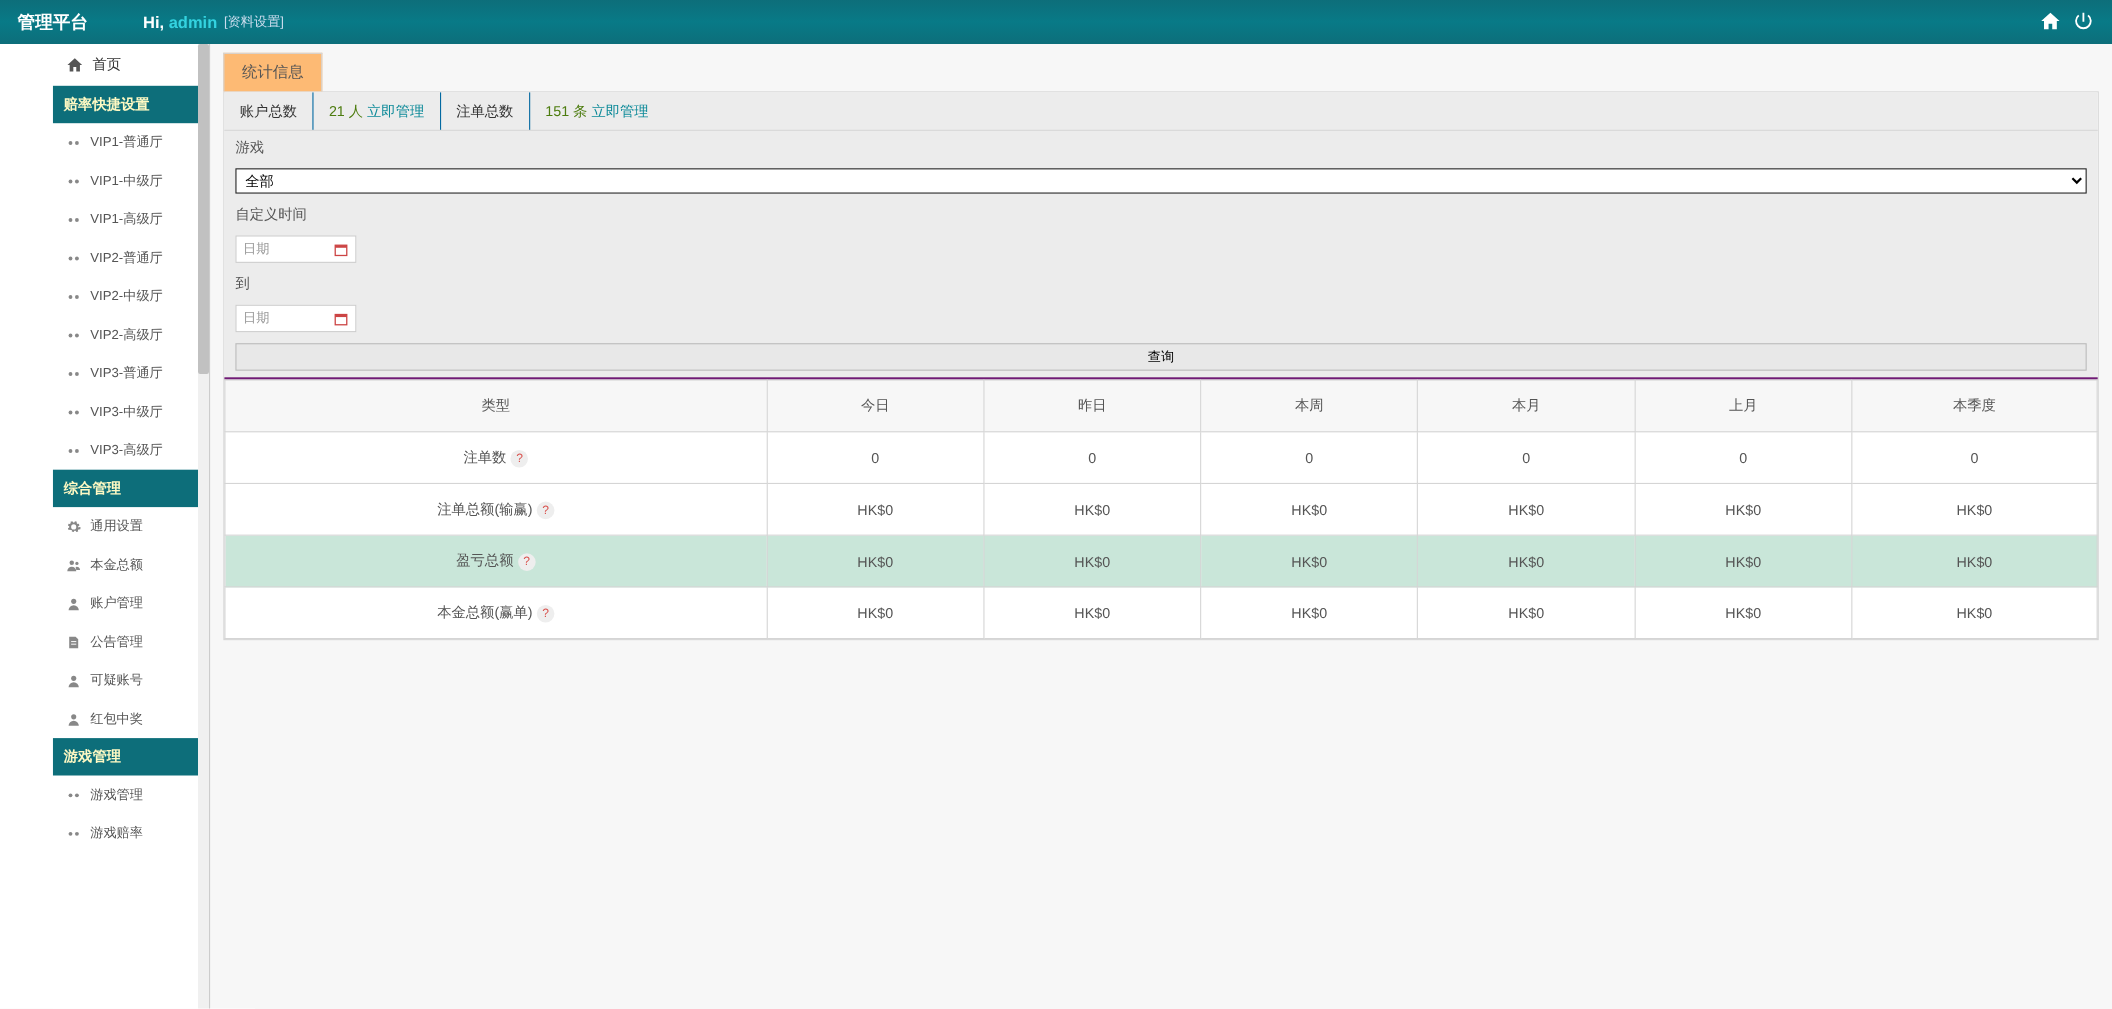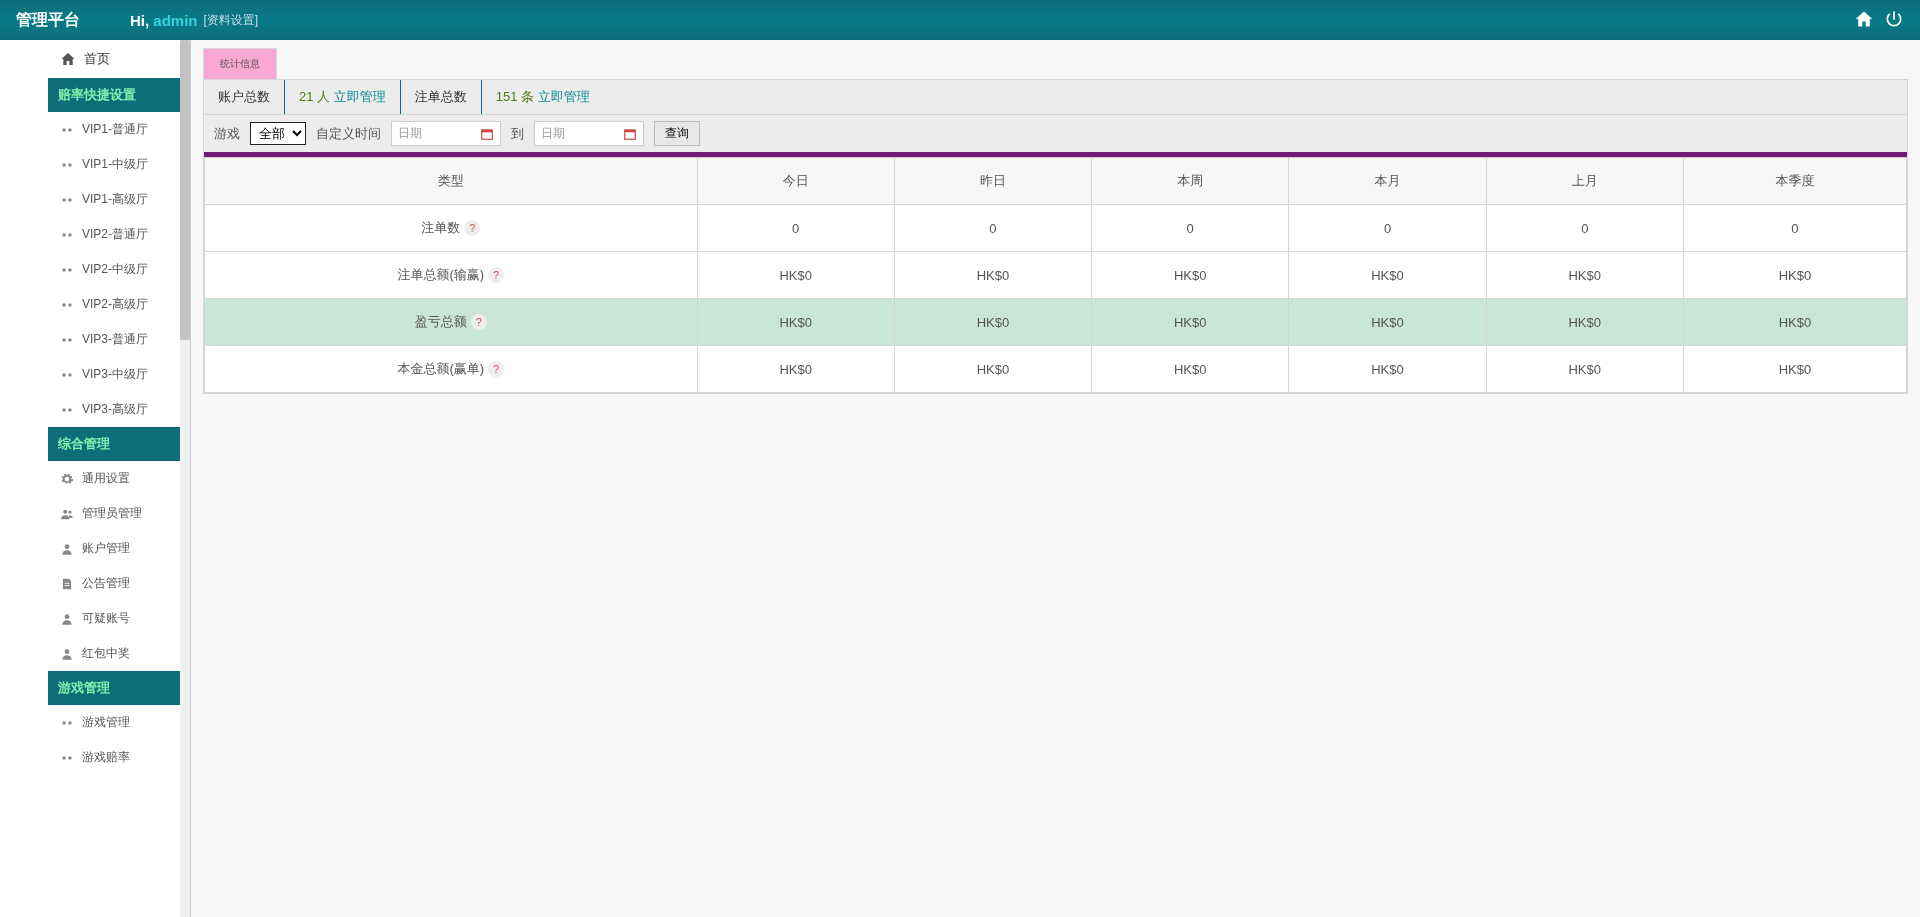--- a/index.html
+++ b/index.html
@@ -11,32 +11,32 @@
 .header-sub { font-size: 12px; margin-left: 6px; color: #cde; }
 .header-icons { margin-left: auto; display: flex; gap: 10px; }
 .header-icons svg { width: 20px; height: 20px; fill: #fff; cursor: pointer; }
 .layout { display: flex; height: calc(100vh - 40px); }
 .sidebar-wrap { width: 143px; position: relative; border-right: 1px solid #ccc; margin-left: 48px; }
 .sidebar { width: 133px; height: 100%; overflow-y: auto; background: #fff; }
 .scrolltrack { position: absolute; right: 0; top: 0; width: 10px; height: 100%; background: #f0f0f0; }
 .scrollthumb { position: absolute; right: 0; top: 0; width: 10px; height: 300px; background: #c1c1c1; border-radius: 2px; }
 .side-home { display: flex; align-items: center; gap: 8px; padding: 10px 12px; font-size: 13px; cursor: pointer; }
 .side-home svg { width: 16px; height: 16px; fill: #555; }
-.side-group { background: #0d6e7a; color: #86efac; padding: 8px 10px; font-size: 13px; font-weight: bold; }
+.side-group { background: #0d6e7a; color: #fef9c3; padding: 8px 10px; font-size: 13px; font-weight: bold; }
 .side-item { display: flex; align-items: center; gap: 8px; padding: 9px 12px; font-size: 12px; color: #555; cursor: pointer; }
 .side-item svg { width: 14px; height: 14px; fill: #888; }
 .main { flex: 1; background: #f7f7f7; padding: 8px 12px; overflow: auto; }
 .tab-bar { display: flex; }
-.tab { background: #f9a8d4; padding: 8px 16px; font-size: 10px; color: #555; border: 1px solid #d5d5d5; border-bottom: none; }
+.tab { background: #fdba74; padding: 8px 16px; font-size: 14px; color: #555; border: 1px solid #d5d5d5; border-bottom: none; }
 .content-box { background: #fff; border: 1px solid #d5d5d5; }
 .info-row { display: flex; border-bottom: 1px solid #d5d5d5; background: #ececec; font-size: 13px; }
 .info-cell { padding: 8px 14px; border-right: 1px solid #0369a1; }
 .info-cell a { color: #0d8a99; text-decoration: none; }
 .info-cell .num { color: #4d7c0f; }
-.filter-row { display: flex; align-items: center; gap: 10px; padding: 6px 10px; background: #ececec; font-size: 13px; border-bottom: 5px solid #701a75; }
+.filter-row { display: flex; gap: 10px; padding: 6px 10px; background: #ececec; font-size: 13px; border-bottom: 2px solid #701a75; flex-direction: column; }
 .filter-label { color: #555; }
 .select-box { border: 1px solid #222; padding: 2px 4px; font-size: 13px; background: #fff; }
 .date-input { border: 1px solid #ccc; padding: 3px 6px; font-size: 12px; width: 110px; background: #fff; display: inline-flex; align-items: center; justify-content: space-between; }
 .date-input .ph { color: #999; }
 .date-input svg { width: 14px; height: 14px; }
 .btn-query { background: #e8e8e8; border: 1px solid #bbb; padding: 3px 10px; font-size: 12px; cursor: pointer; }
 table { width: 100%; border-collapse: collapse; }
 th, td { border: 1px solid #d5d5d5; padding: 14px 8px; text-align: center; font-size: 13px; font-weight: normal; color: #555; }
 th { background: #f7f7f7; }
 tr.hl td { background: #c9e6d9; }
@@ -140,21 +140,21 @@
             <path d="M12 8a4 4 0 100 8 4 4 0 000-8zm9 4l2 1-1 3-2-.5a8 8 0 01-1.5 1.5l.5 2-3 1-1-2h-2l-1 2-3-1 .5-2A8 8 0 016 16.5L4 17l-1-3 2-1v-2l-2-1 1-3 2 .5A8 8 0 017.5 6L7 4l3-1 1 2h2l1-2 3 1-.5 2A8 8 0 0118 7.5l2-.5 1 3-2 1v2z"></path>
           </svg>
           <span>通用设置</span>
         </div>
         <div class="side-item">
           <svg viewBox="0 0 24 24">
             <circle cx="9" cy="8" r="3.5"></circle>
             <circle cx="17" cy="9" r="2.5"></circle>
             <path d="M2 21a7 7 0 0114 0zm14-2h6a5 5 0 00-7-4.5"></path>
           </svg>
-          <span>管理员管理</span>
+          <span>本金总额</span>
         </div>
         <div class="side-item">
           <svg viewBox="0 0 24 24">
             <circle cx="12" cy="8" r="4"></circle>
             <path d="M4 22a8 8 0 0116 0z"></path>
           </svg>
           <span>账户管理</span>
         </div>
         <div class="side-item">
           <svg viewBox="0 0 24 24">

